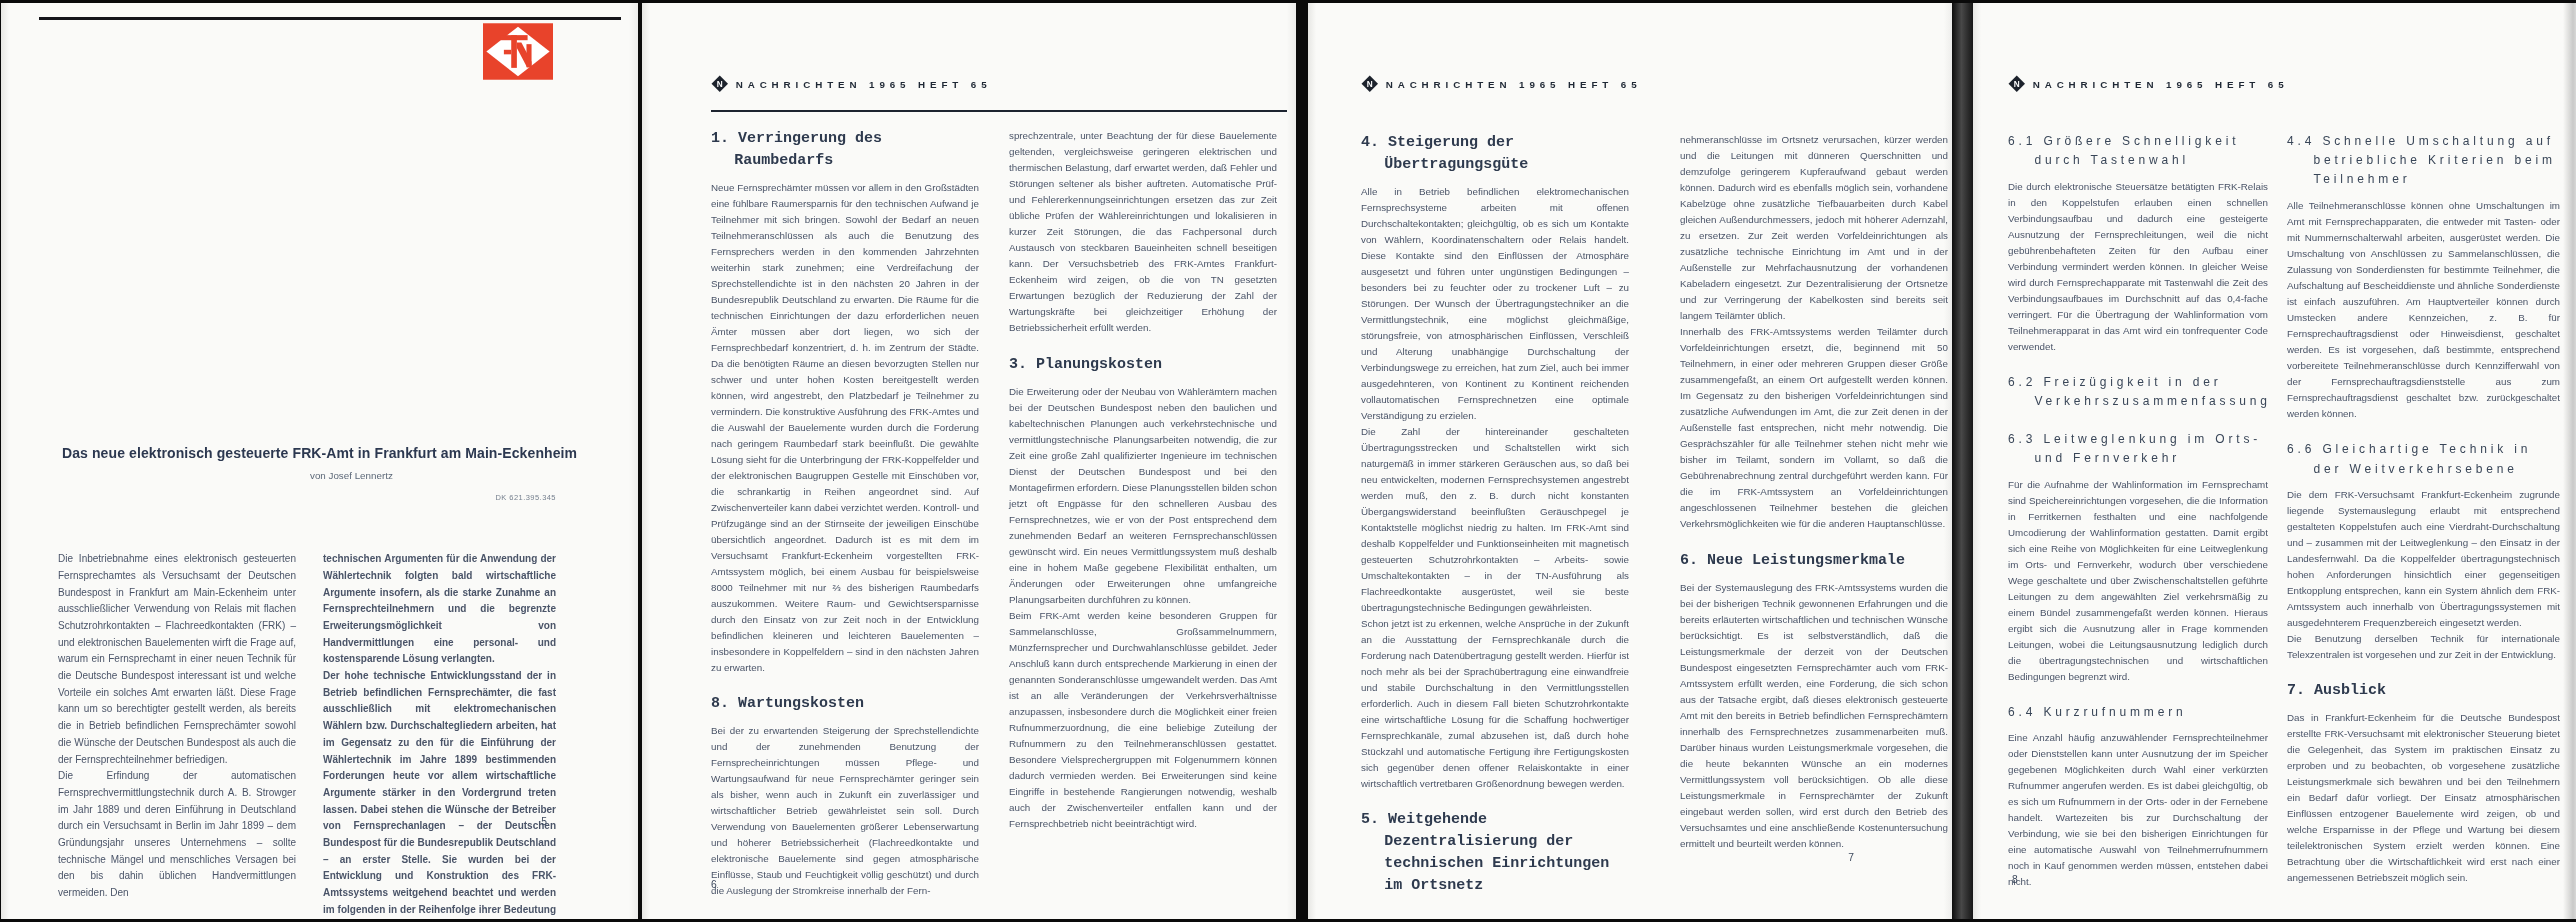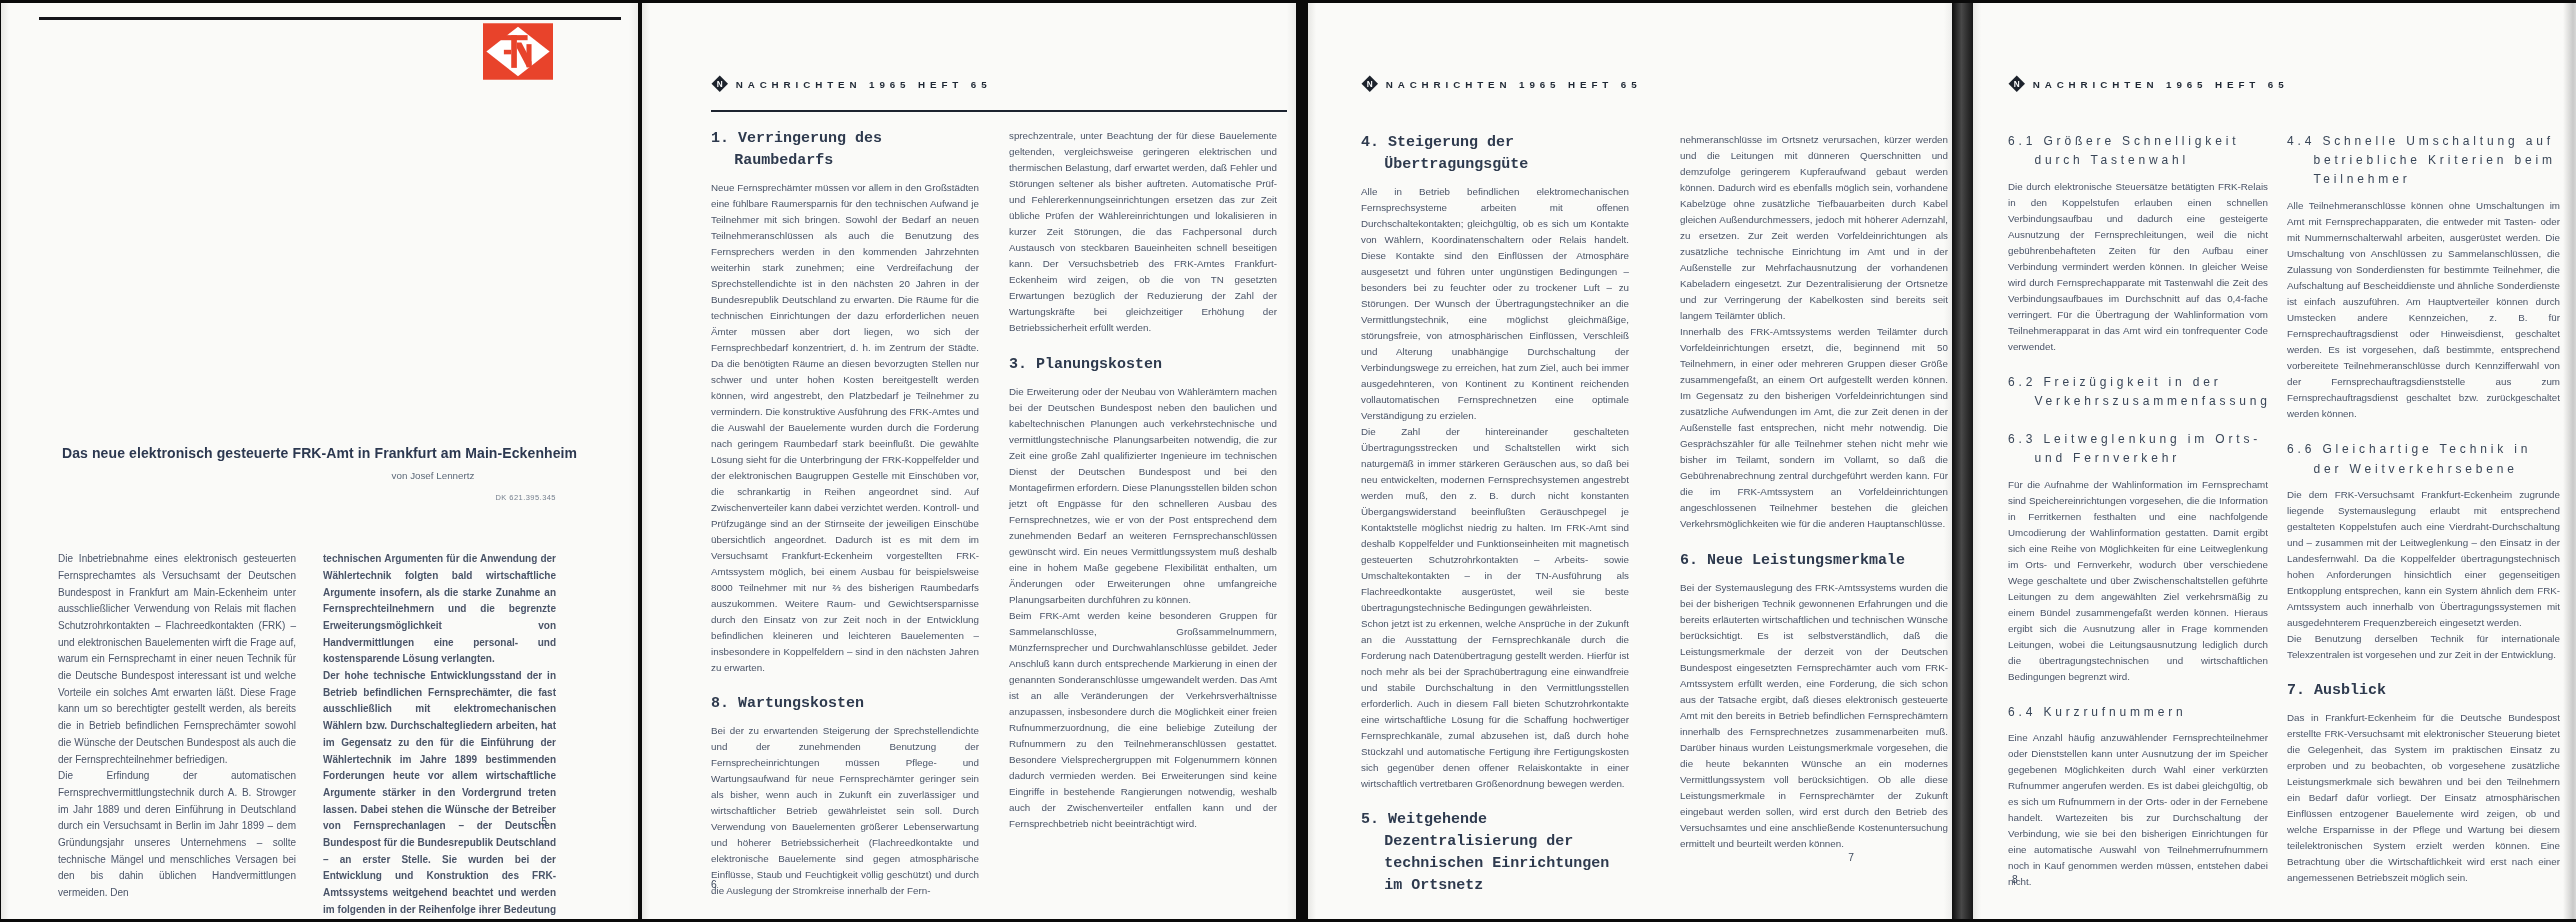--- a/index.html
+++ b/index.html
@@ -13,21 +13,21 @@
   #pg4{left:1973px;width:649px;}
   .gapshadow{position:absolute;top:3.1px;left:1952px;width:21px;height:916px;
         background:linear-gradient(90deg,#0e0e0e,#484848 45%,#161616);}
   .fold{position:absolute;top:0;left:590px;width:19.6px;height:100%;
         background:linear-gradient(90deg,rgba(0,0,0,0),rgba(100,100,100,.32),rgba(0,0,0,0));}
   .toprule{position:absolute;background:#15151a;}
   .tnlogo{position:absolute;}
   .tnlogo svg{display:block;}
   .title{position:absolute;font-weight:700;font-size:14px;color:#2c3850;
          white-space:nowrap;text-align:center;letter-spacing:0.1px;}
-  .byline{position:absolute;text-align:center;font-size:9.8px;color:#5c6878;}
+  .byline{position:absolute;text-align:left;font-size:9.8px;color:#5c6878;}
   .dk{position:absolute;text-align:right;font-size:7.5px;color:#76808f;letter-spacing:.06em;}
   .hdr{position:absolute;display:flex;align-items:center;gap:7.2px;}
   .hdr .htxt{font-weight:700;font-size:9.8px;letter-spacing:.5em;color:#1f2835;white-space:nowrap;}
   .hrule{position:absolute;height:1.5px;background:#1d2430;}
   .col{position:absolute;text-align:justify;color:#4a5468;}
   .c1{font-size:10px;line-height:16.7px;}     
   .c2{font-size:9.8px;line-height:16px;}       
   .p{margin:0;}
   .bh{font-weight:700;font-size:15px;color:#2e3a4e;margin:17.5px 0 8.2px;
       padding-left:1.55em;text-indent:-1.55em;text-align:left;line-height:1.45;font-family:Liberation Mono, monospace;}

